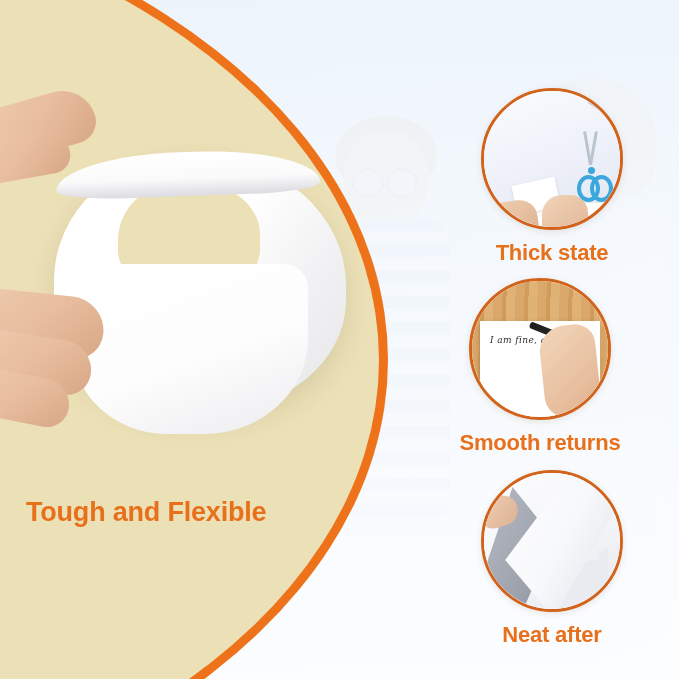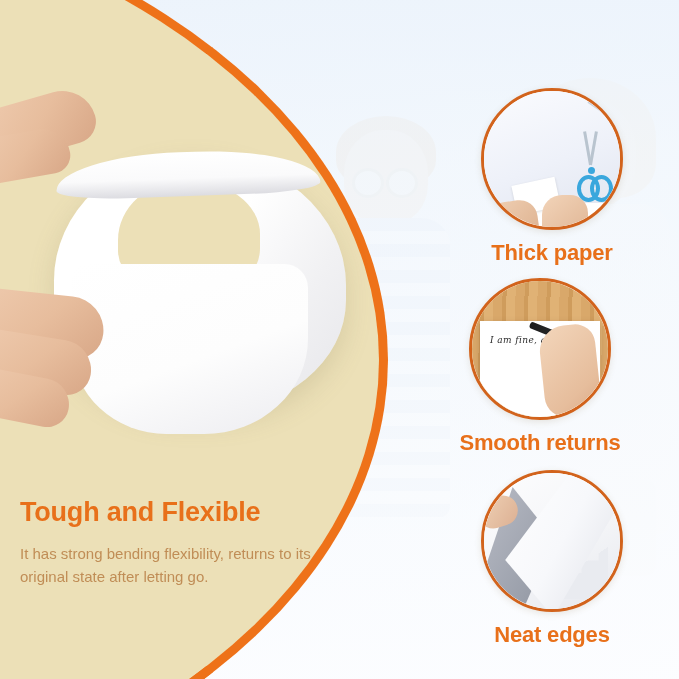--- a/index.html
+++ b/index.html
@@ -223,21 +223,21 @@
   .hand-bot3 {
     left: -48px; top: 276px;
     width: 118px; height: 48px;
     border-radius: 26px 34px 28px 22px;
     transform: rotate(11deg);
   }
 
   
   .left-text {
     position: absolute;
-    left: 20px;
+    left: 26px;
     top: 498px;
     width: 330px;
   }
   .left-heading {
     margin: 0 0 14px 0;
     font-size: 27px;
     font-weight: bold;
     color: #e8701a;
     letter-spacing: -0.2px;
     line-height: 1.1;
@@ -461,40 +461,39 @@
     <div class="paper-band"></div>
     <div class="hand hand-top"></div>
     <div class="hand hand-top2"></div>
     <div class="hand hand-bot"></div>
     <div class="hand hand-bot2"></div>
     <div class="hand hand-bot3"></div>
   </div>
 
   <div class="left-text">
     <h2 class="left-heading">Tough and Flexible</h2>
-    <p class="left-body">It has strong bending flexibility, returns to its original state after letting go.</p>
   </div>
 
 
   <div class="feature f1">
     <div class="circle">
       <div class="c1-sheet"></div>
       <div class="c1-smallpaper"></div>
       <div class="c1-hand-l"></div>
       <div class="c1-hand-r"></div>
       <div class="c1-thread"></div>
       <div class="c1-scissors">
         <span class="blade b1"></span>
         <span class="blade b2"></span>
         <span class="pivot"></span>
         <span class="grip g1"></span>
         <span class="grip g2"></span>
       </div>
     </div>
-    <p class="feature-label">Thick paper</p>
+    <p class="feature-label">Thick state</p>
   </div>
 
   <div class="feature f2">
     <div class="circle">
       <div class="c2-desk"></div>
       <div class="c2-paper"></div>
       <div class="c2-script">I am fine, and</div>
       <div class="c2-pen"></div>
       <div class="c2-hand"></div>
     </div>
@@ -502,16 +501,16 @@
   </div>
 
   <div class="feature f3">
     <div class="circle">
       <div class="c3-stack"></div>
       <div class="c3-shadow"></div>
       <div class="c3-steps"></div>
       <div class="c3-lift"></div>
       <div class="c3-fingers"></div>
     </div>
-    <p class="feature-label">Neat edges</p>
+    <p class="feature-label">Neat after</p>
   </div>
 
 </div>
 
 </body></html>

